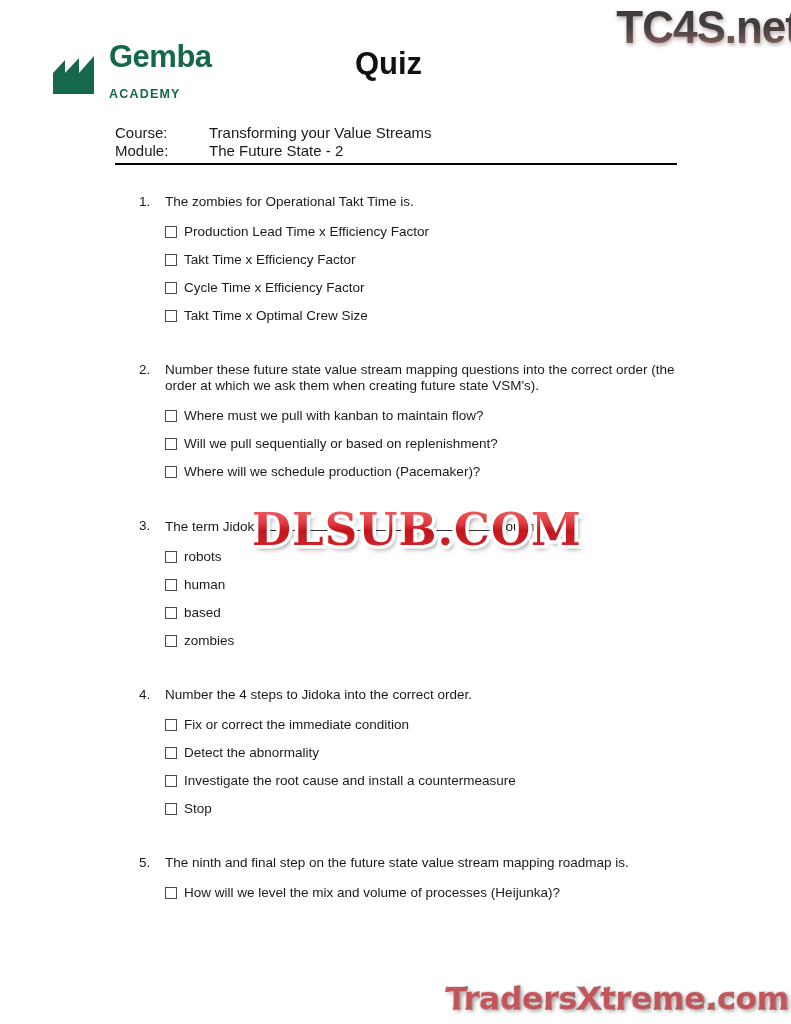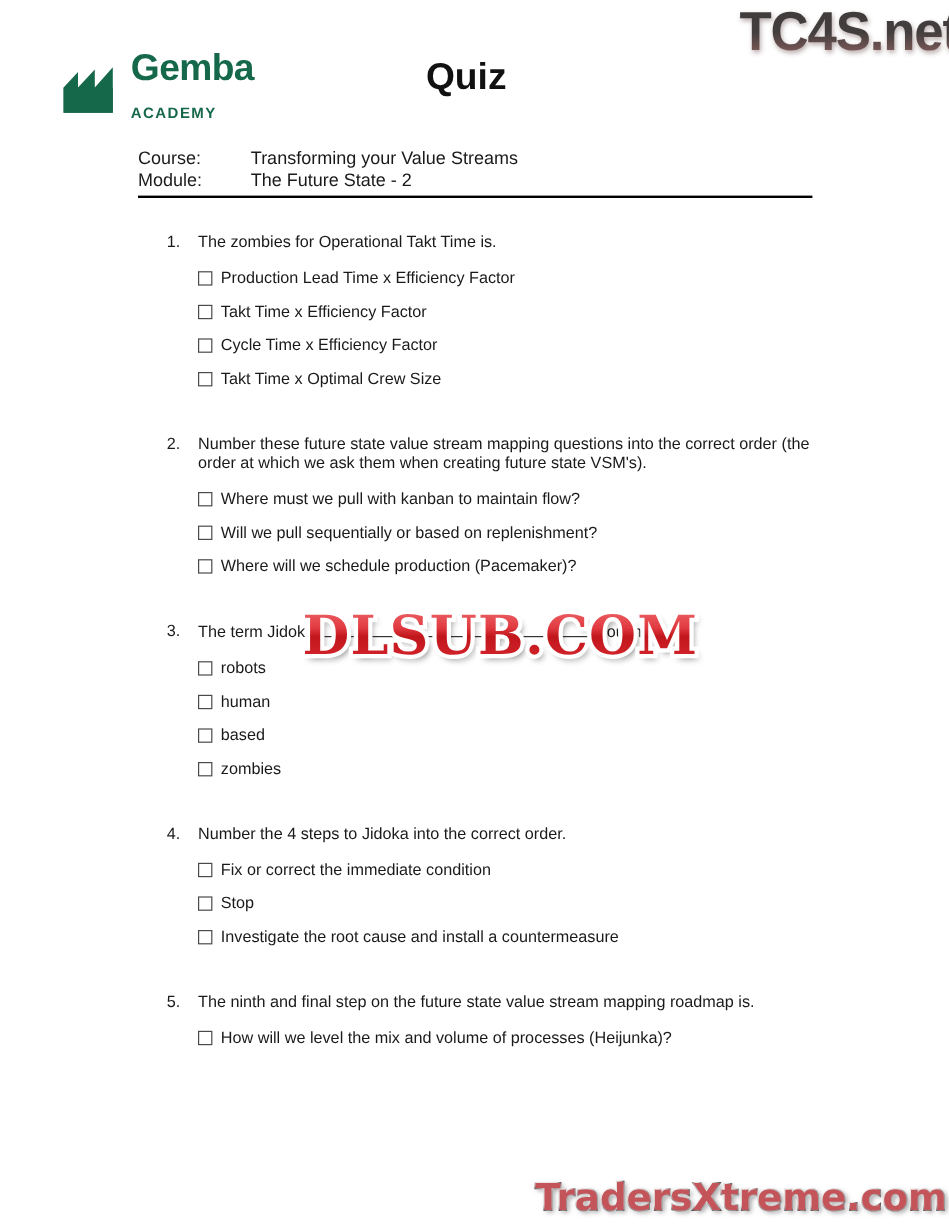--- a/index.html
+++ b/index.html
@@ -260,25 +260,29 @@
   <div class="question">
     <div class="q-num">4.</div>
     <div class="q-body">
       <div class="q-text">Number the 4 steps to Jidoka into the correct order.</div>
       <div class="option">
         <span class="checkbox"></span>
         <span>Fix or correct the immediate condition</span>
       </div>
       <div class="option">
         <span class="checkbox"></span>
+        <span>Detect the abnormality</span>
+      </div>
+      <div class="option">
+        <span class="checkbox"></span>
+        <span>Investigate the root cause and install a countermeasure</span>
+      </div>
+      <div class="option">
+        <span class="checkbox"></span>
         <span>Stop</span>
-      </div>
-      <div class="option">
-        <span class="checkbox"></span>
-        <span>Investigate the root cause and install a countermeasure</span>
       </div>
     </div>
   </div>
 
   <div class="question">
     <div class="q-num">5.</div>
     <div class="q-body">
       <div class="q-text">The ninth and final step on the future state value stream mapping roadmap is.</div>
       <div class="option">
         <span class="checkbox"></span>

